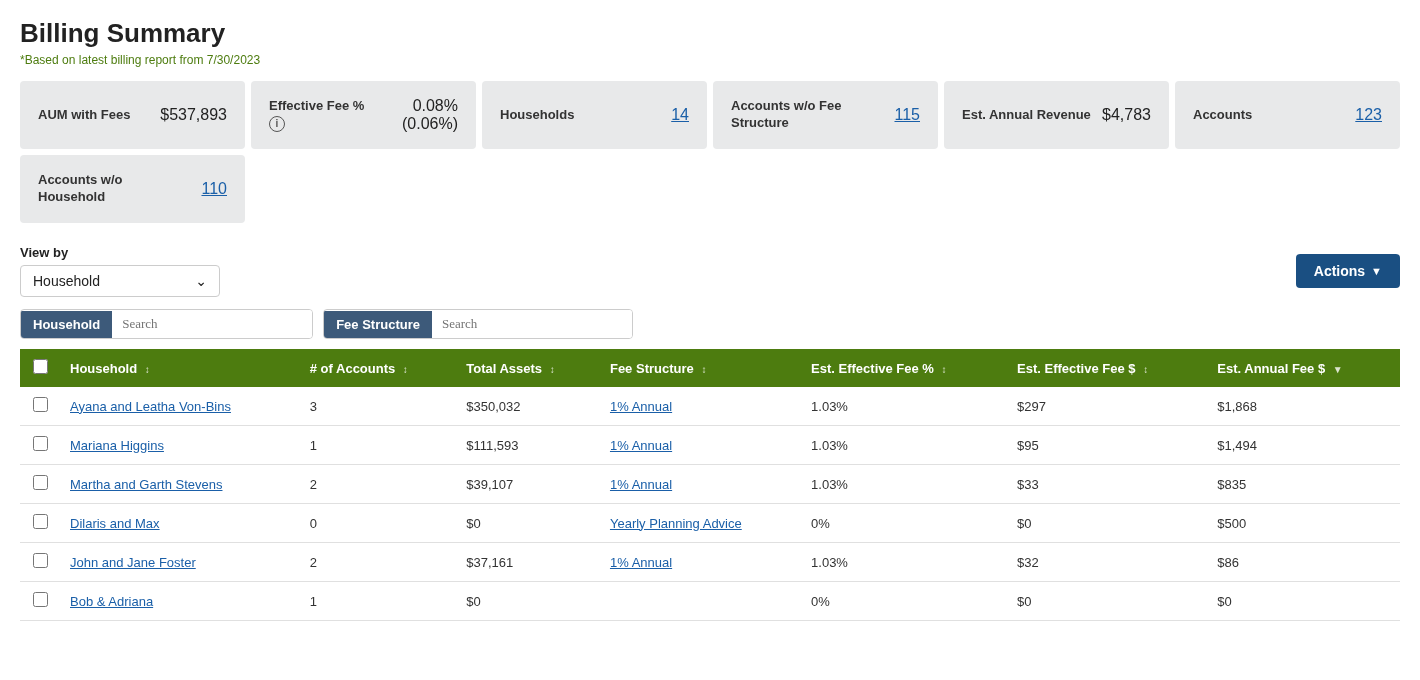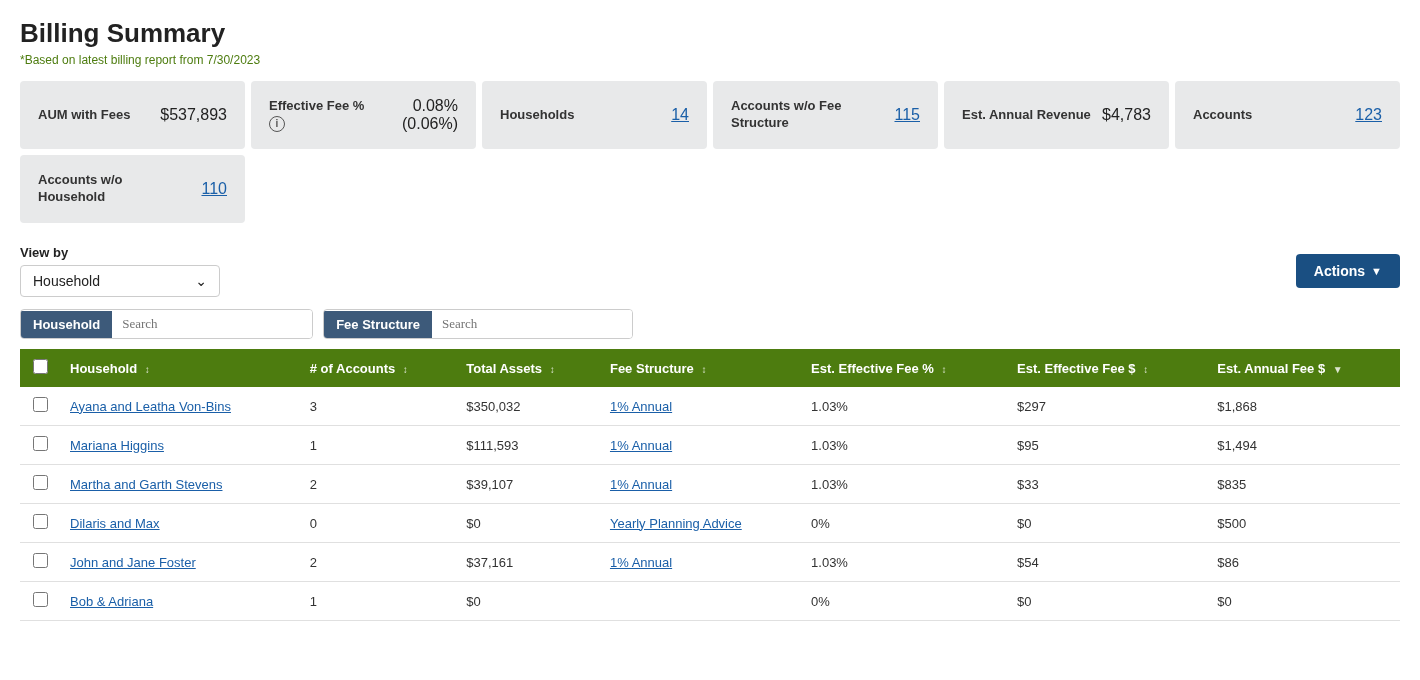--- a/index.html
+++ b/index.html
@@ -162,21 +162,21 @@
         <td>$0</td>
         <td>$500</td>
       </tr>
       <tr>
         <td><input type="checkbox" class="checkbox" style=""></td>
         <td class="link-cell"><a href="#">John and Jane Foster</a></td>
         <td>2</td>
         <td>$37,161</td>
         <td class="link-cell"><a href="#">1% Annual</a></td>
         <td>1.03%</td>
-        <td>$54</td>
+        <td>$32</td>
         <td>$86</td>
       </tr>
       <tr>
         <td><input type="checkbox" class="checkbox" style=""></td>
         <td class="link-cell"><a href="#">Bob &amp; Adriana</a></td>
         <td>1</td>
         <td>$0</td>
         <td class=""></td>
         <td>0%</td>
         <td>$0</td>

